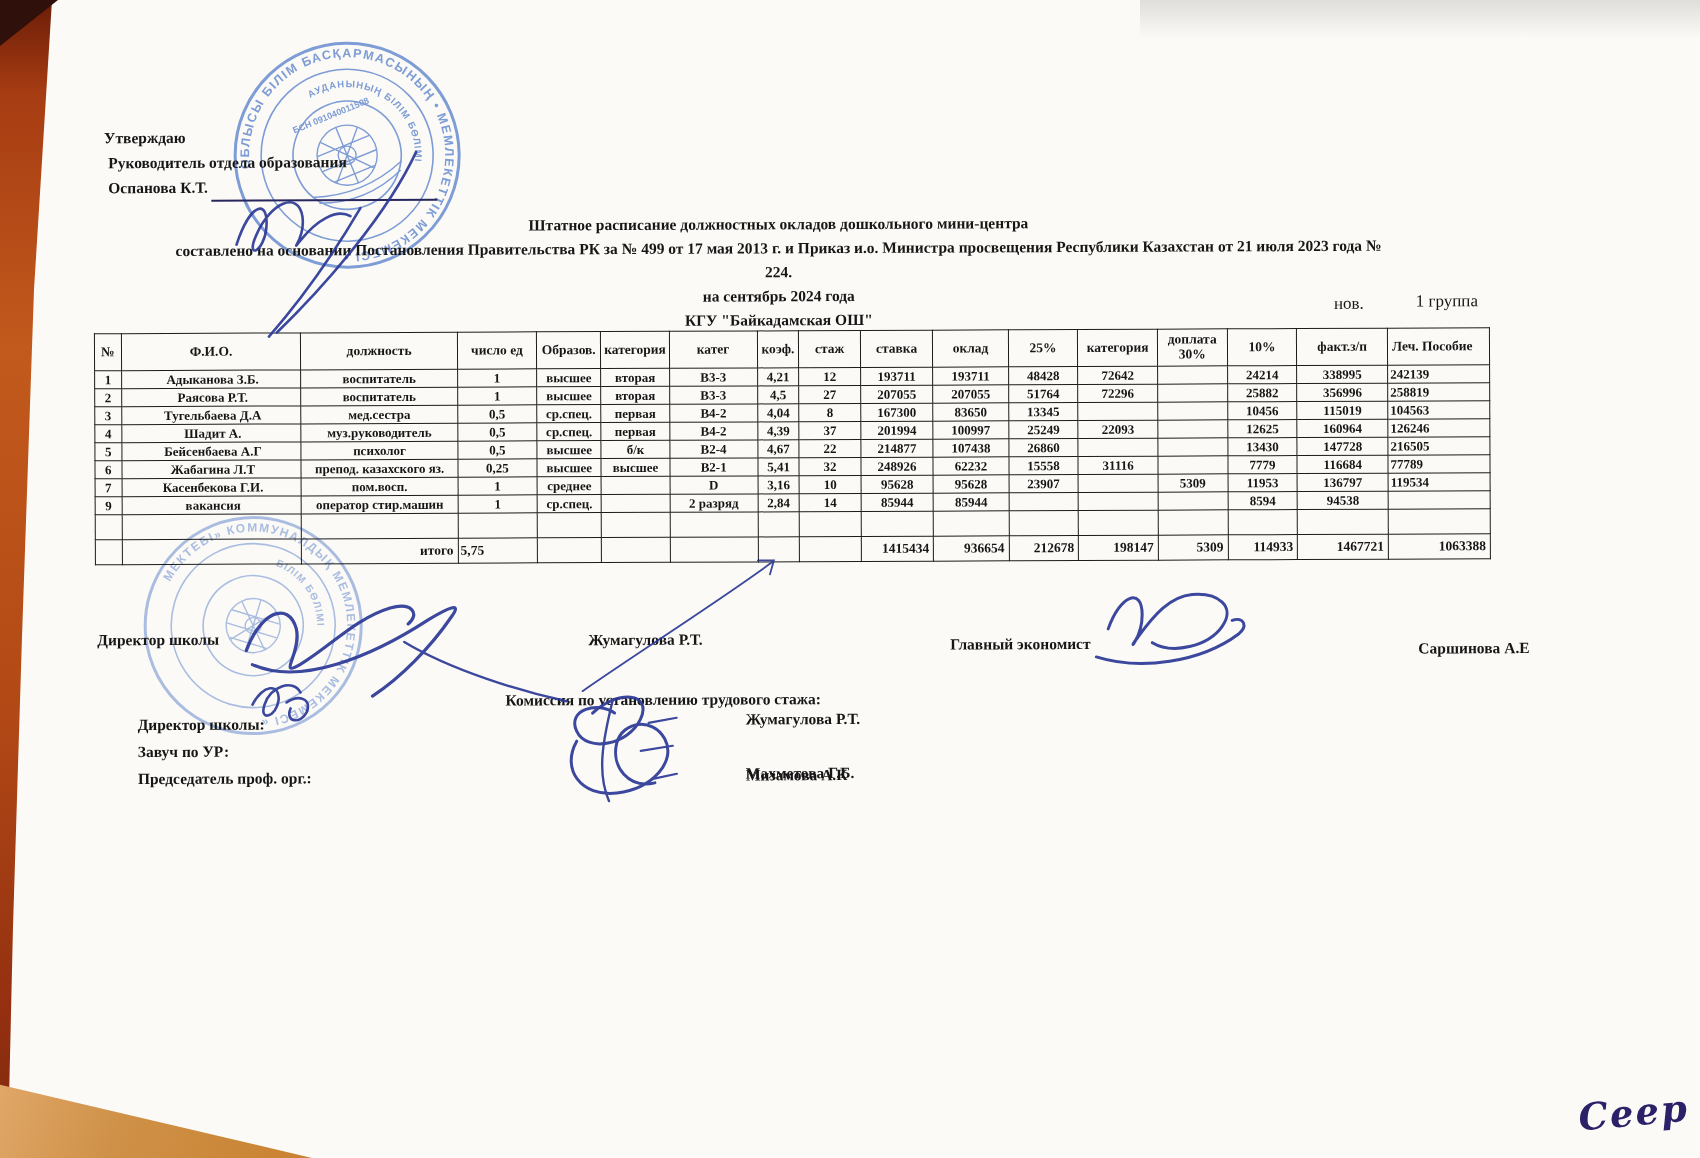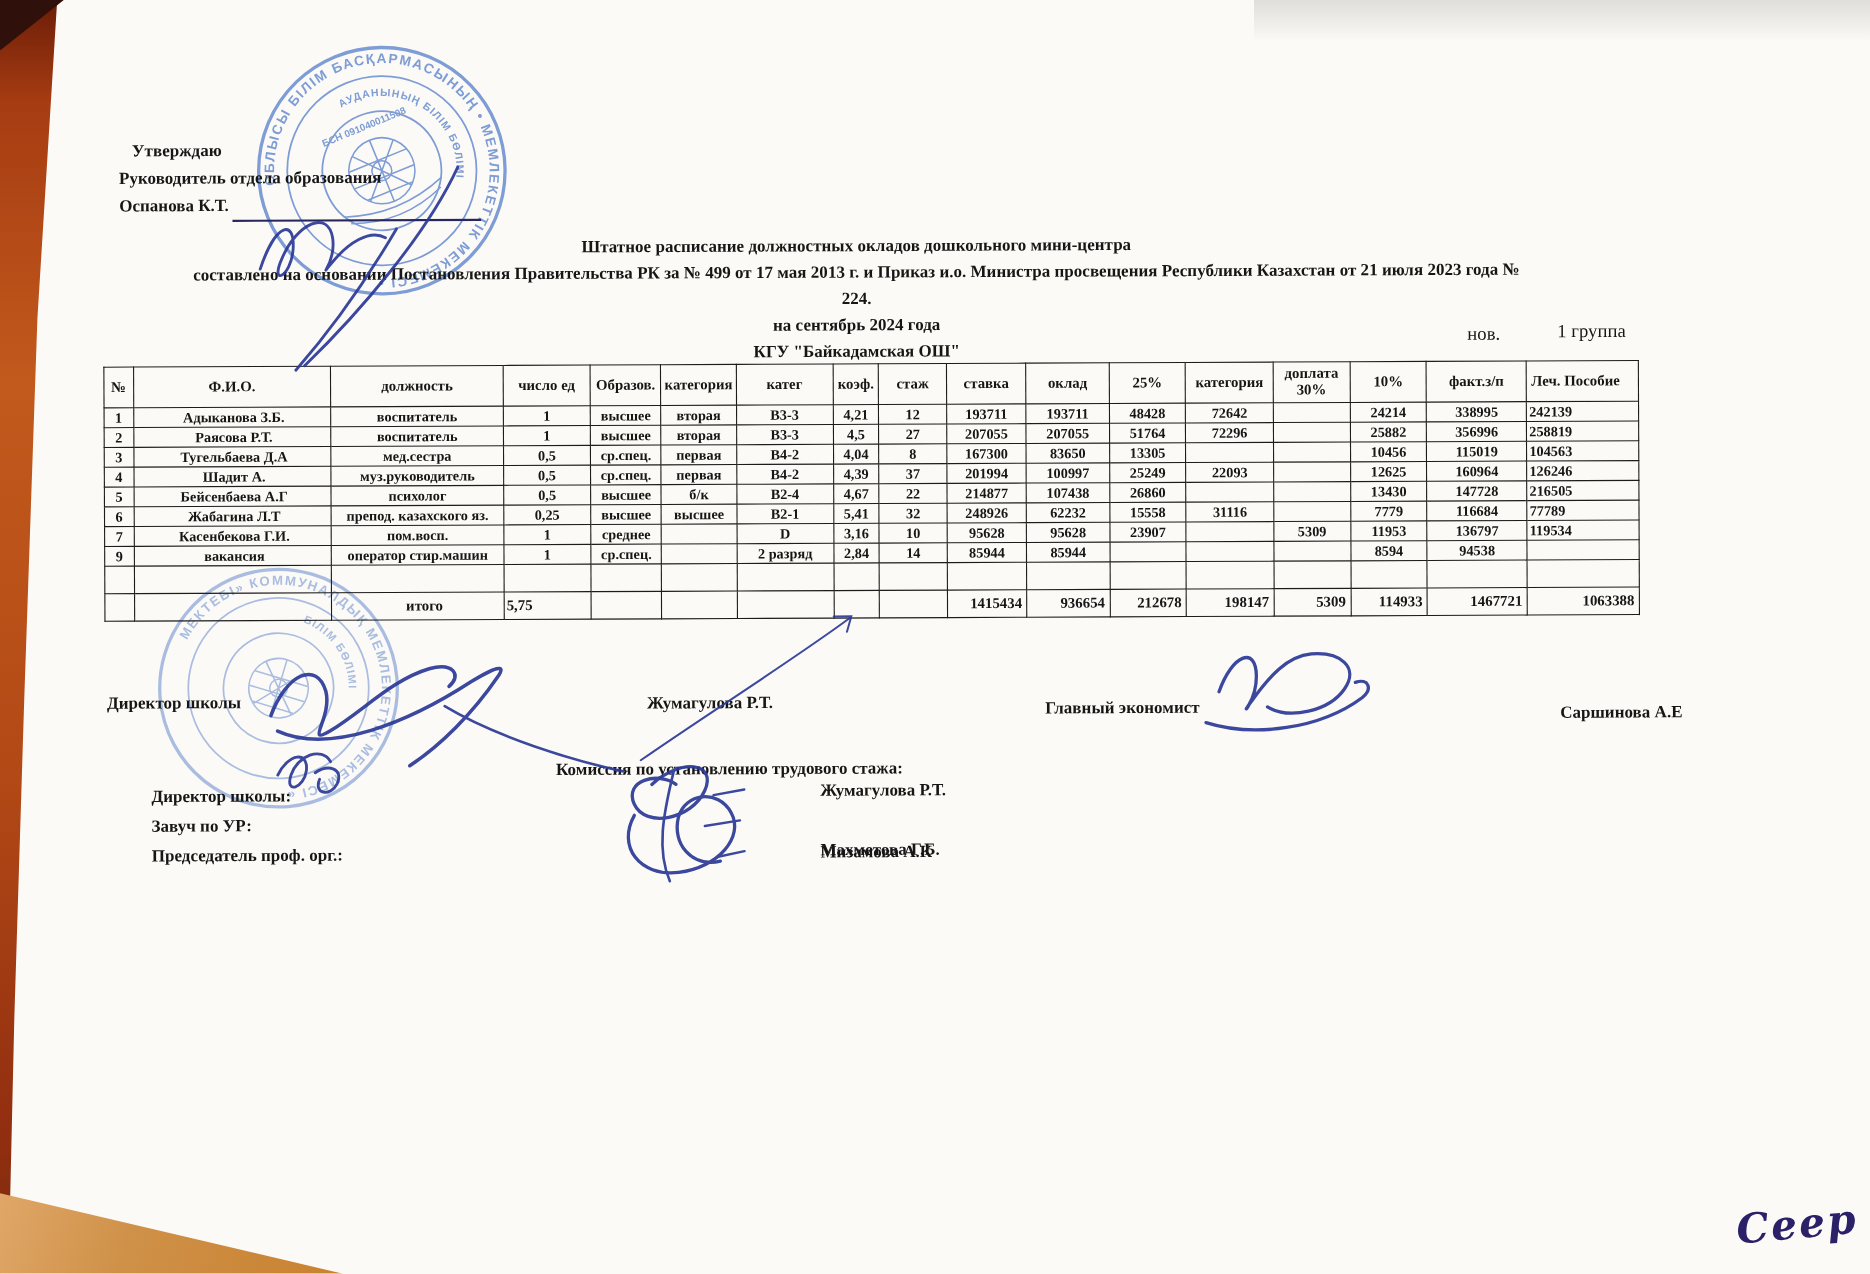--- a/index.html
+++ b/index.html
@@ -32,21 +32,21 @@
   th,td{border:1.6px solid #1c1c1c;font-weight:700;text-align:center;vertical-align:middle;
         overflow:hidden;white-space:nowrap;padding:0 2px;}
   th{font-size:13.5px;padding:2px 2px;height:32px;}
   td{font-size:13px;height:17px;}
   th.c13,th.c16{white-space:normal;line-height:1.1;margin-top:30px;}
   th.c16{text-align:left;padding-left:4px;}
   td.c1{text-align:center;padding-left:5px;}
   td.c16{text-align:left;padding-right:1px;}
   tr.spacer td{height:24px;}
   tr.totals td{height:24px;font-size:13.5px;text-align:right;padding-right:4px;}
-  tr.totals td.c2{text-align:center;padding-left:16px;}
+  tr.totals td.c2{text-align:right;padding-left:16px;}
   tr.totals td.c3{text-align:left;}
   col.c0{width:1.9%} col.c1{width:12.9%} col.c2{width:11.2%} col.c3{width:5.7%}
   col.c4{width:4.6%} col.c5{width:4.9%} col.c6{width:6.3%} col.c7{width:3.0%}
   col.c8{width:4.4%} col.c9{width:5.2%} col.c10{width:5.4%} col.c11{width:5.0%}
   col.c12{width:5.7%} col.c13{width:5.0%} col.c14{width:5.0%} col.c15{width:6.5%}
   col.c16{width:7.3%}
   
   .sig-label{font-size:15.5px;font-weight:700;}
   svg.overlay{position:absolute;inset:0;pointer-events:none;}
   .stamp{position:absolute;pointer-events:none;}
@@ -105,21 +105,21 @@
       </defs>
       <text fill="#5b82cc" stroke="none" font-size="12" font-weight="bold" letter-spacing="1.5" font-family="Liberation Sans, sans-serif">
         <textPath href="#ring2a" startOffset="3%">МЕКТЕБІ» КОММУНАЛДЫҚ МЕМЛЕКЕТТІК МЕКЕМЕСІ «</textPath>
       </text>
       <text fill="#5b82cc" stroke="none" font-size="10" font-weight="bold" letter-spacing="1" font-family="Liberation Sans, sans-serif">
         <textPath href="#ring2b" startOffset="26%">БІЛІМ БӨЛІМІ</textPath>
       </text>
     </g>
   </svg>
 
-  <div class="t approval-line" style="left:122px;top:126px">Утверждаю</div>
+  <div class="t approval-line" style="left:106px;top:126px">Утверждаю</div>
   <div class="t approval-line" style="left:110px;top:151px">Руководитель  отдела образования</div>
   <div class="t approval-line" style="left:110px;top:176px">Оспанова К.Т.</div>
   <div class="sign-line"></div>
 
   <div class="title-wrap">
     <div>Штатное расписание должностных окладов дошкольного мини-центра</div>
     <div>составлено на основании Постановления Правительства РК за № 499 от 17 мая 2013 г. и Приказ и.о. Министра просвещения Республики Казахстан от 21 июля 2023 года №</div>
     <div>224.</div>
     <div>на сентябрь 2024 года</div>
     <div>КГУ "Байкадамская ОШ"</div>
@@ -214,21 +214,21 @@
             <td class="c1">Тугельбаева Д.А</td>
             <td class="c2">мед.сестра</td>
             <td class="c3">0,5</td>
             <td class="c4">ср.спец.</td>
             <td class="c5">первая</td>
             <td class="c6">В4-2</td>
             <td class="c7">4,04</td>
             <td class="c8">8</td>
             <td class="c9">167300</td>
             <td class="c10">83650</td>
-            <td class="c11">13305</td>
+            <td class="c11">13345</td>
             <td class="c12"></td>
             <td class="c13"></td>
             <td class="c14">10456</td>
             <td class="c15">115019</td>
             <td class="c16">104563</td>
           </tr>
           <tr>
             <td class="c0">4</td>
             <td class="c1">Шадит А.</td>
             <td class="c2">муз.руководитель</td>

